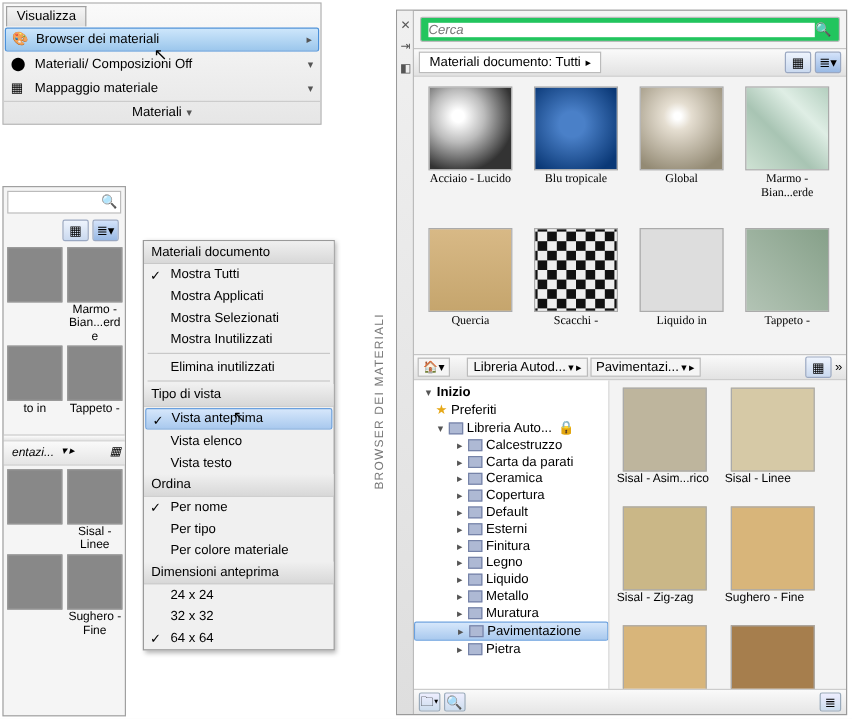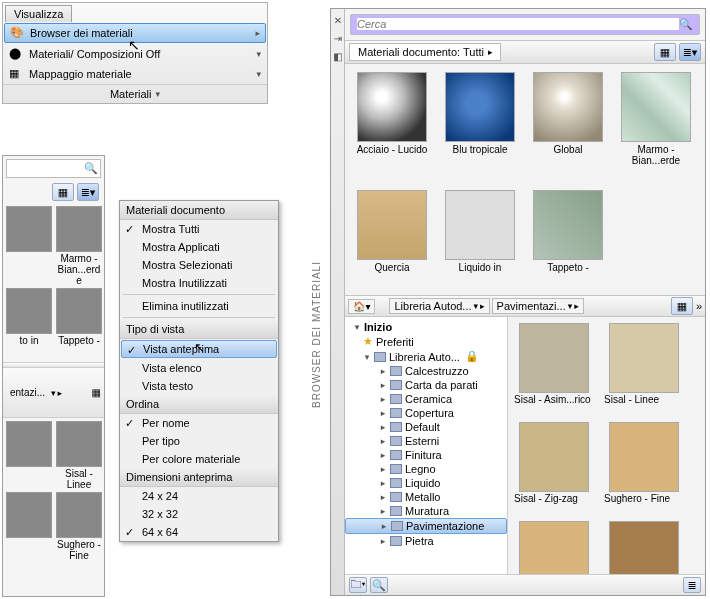--- a/index.html
+++ b/index.html
@@ -20,37 +20,37 @@
 .search-top .mag { margin-left:auto; }
 .viewbtns { display:flex; justify-content:flex-end; gap:3px; padding:2px 5px; }
 .gridbtn,.listbtn { width:22px; height:18px; border:1px solid #9aa8c2; background:linear-gradient(#eef4fd,#cad9ef); border-radius:2px; display:flex; align-items:center; justify-content:center; }
 .listbtn { background:linear-gradient(#d4e3fa,#99b9e4); }
 .thumbs { padding:3px; }
 .thumbs .row2 { display:flex; gap:4px; margin-bottom:2px; }
 .thumb { width:46px; text-align:center; }
 .thumb .sw { width:46px; height:46px; background:#888; border:1px solid #999; }
 .thumb .cap { font-size:10px; line-height:11px; margin-top:1px; word-break:break-word; min-height:22px; }
 .sep { height:6px; background:linear-gradient(#fdfdfd,#e3e3e3); border-top:1px solid #ccc; border-bottom:1px solid #ccc; }
-.breadcrumb2 { display:flex; align-items:center; padding:17px 3px; border-bottom:1px solid #ccc; background:linear-gradient(#fafafa,#e5e5e5); }
+.breadcrumb2 { display:flex; padding:2px 3px; border-bottom:1px solid #ccc; background:linear-gradient(#fafafa,#e5e5e5);font-style:italic; }
 .breadcrumb2 .chunk { border:1px solid transparent; padding:1px 3px; font-size:10px; display:flex; align-items:center; }
 
 
 .mainpanel { position:absolute; left:330px; top:8px; width:376px; height:588px; border:1px solid #9a9a9a; background:#f4f4f4; }
 .mp-left { position:absolute; left:0; top:0; width:14px; height:100%; background:linear-gradient(#f0f0f0,#dedede); border-right:1px solid #bbb; }
 .mp-left .dot { width:12px; height:12px; margin:6px 1px; font-size:10px; text-align:center; color:#555; }
 .mp-body { margin-left:14px; height:100%; display:flex; flex-direction:column; }
-.mp-search { display:flex; align-items:flex-start; border:1px solid #bbb; background:#c4b5fd; border-radius:2px; margin:5px; padding:3px 6px; }
+.mp-search { display:flex; align-items:center; border:1px solid #bbb; background:#22c55e; border-radius:2px; margin:5px; padding:3px 6px; }
 .mp-search input { border:none; outline:none; flex:1; font-style:italic; color:#888; }
 .mp-bread { display:flex; align-items:center; padding:2px 4px; background:linear-gradient(#fafafa,#e2e2e2); border-bottom:1px solid #c5c5c5; border-top:1px solid #c5c5c5; }
 .mp-bread .seg { background:#fff; border:1px solid #bbb; padding:2px 8px; display:flex; align-items:center; gap:4px; }
 .mp-bread .vb { margin-left:auto; display:flex; gap:3px; }
 .matgrid { display:flex; flex-wrap:wrap; gap:9px 14px; padding:8px 10px; overflow:hidden; background:#f3f3f3; height:231px; }
 .mat { width:74px; text-align:center; }
 .mat .sw { width:70px; height:70px; border:1px solid #aaa; margin:0 auto; }
-.mat .cap { font-size:10px; line-height:11px; margin-top:2px; }
+.mat .cap { font-size:10px; line-height:11px; margin-top:2px;font-family:Liberation Serif, serif; }
 .libbar { display:flex; align-items:center; background:linear-gradient(#fafafa,#e2e2e2); border-top:1px solid #c5c5c5; border-bottom:1px solid #c5c5c5; padding:1px 3px; }
 .libbar .btn { border:1px solid #bbb; background:#f5f5f5; padding:1px 4px; display:flex; align-items:center; gap:2px; font-size:10px; }
 .libbody { display:flex; flex:1; min-height:0; }
 .tree { width:163px; border-right:1px solid #ccc; background:#fff; overflow:hidden; padding:3px 0; font-size:11px; }
 .tree .node { padding:1px 0 1px 8px; display:flex; align-items:center; gap:3px; white-space:nowrap; }
 .tree .node.sel { background:linear-gradient(#d6e7fb,#a9c9ee); border:1px solid #6aa0de; border-radius:2px; }
 .tree .ar { width:8px; display:inline-block; color:#555; font-size:9px; text-align:center; }
 .tree .fold { width:12px; height:10px; background:#aeb9d4; border:1px solid #7683a8; display:inline-block; }
 .tree .in1 { padding-left:18px; }
 .tree .in2 { padding-left:34px; }
@@ -217,20 +217,24 @@
           <div class="sw sw-leather"></div>
           <div class="cap">Global</div>
         </div>
         <div class="mat">
           <div class="sw sw-marble"></div>
           <div class="cap">Marmo - Bian...erde</div>
         </div>
         <div class="mat">
           <div class="sw sw-wood"></div>
           <div class="cap">Quercia</div>
+        </div>
+        <div class="mat">
+          <div class="sw sw-check"></div>
+          <div class="cap">Scacchi -</div>
         </div>
         <div class="mat">
           <div class="sw sw-fence"></div>
           <div class="cap">Liquido in</div>
         </div>
         <div class="mat">
           <div class="sw sw-carpet"></div>
           <div class="cap">Tappeto -</div>
         </div>
       </div>

